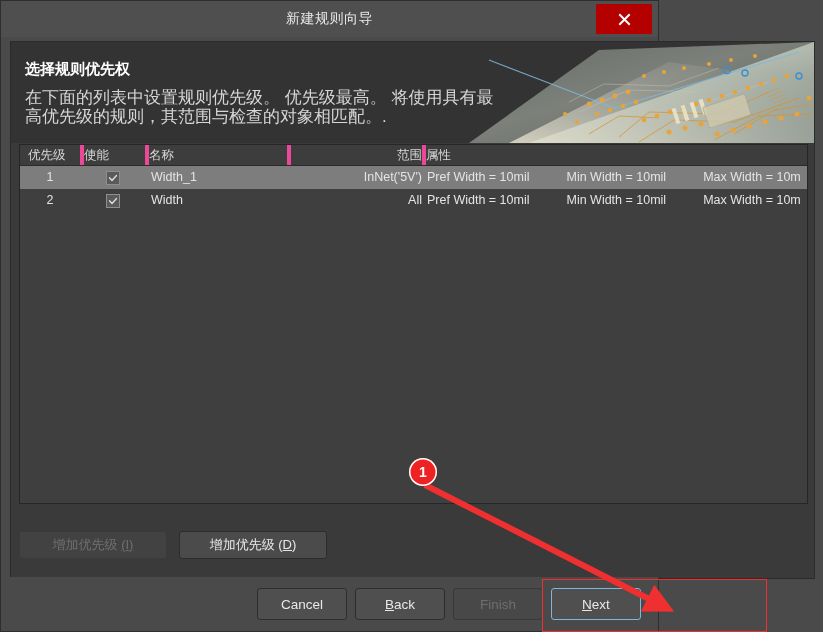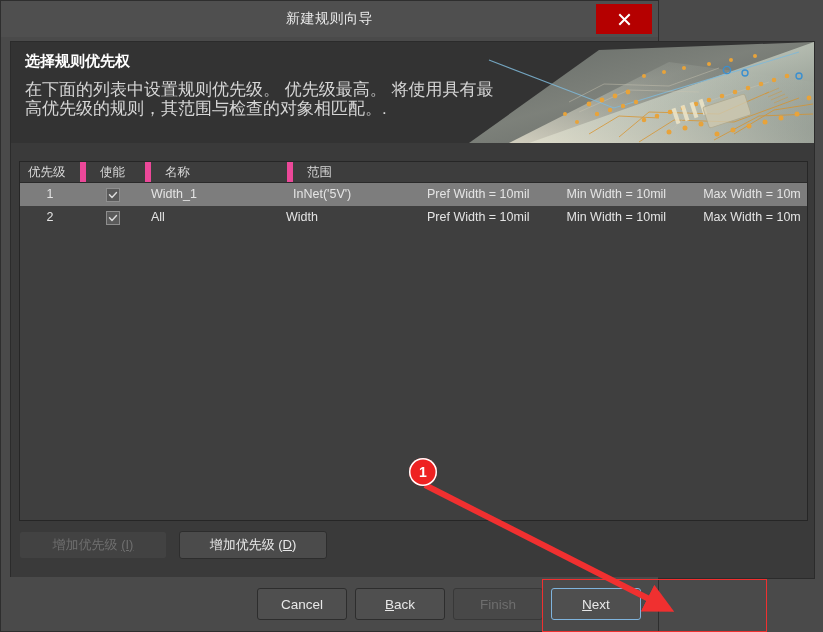--- a/index.html
+++ b/index.html
@@ -80,67 +80,68 @@
     left: 14px;
     top: 10px;
     z-index: 3;
     width: 470px;
   }
   .banner-title {
     font-size: 15px;
     font-weight: bold;
     color: #ffffff;
     margin-bottom: 9px;
+    margin-top: 8px;
   }
   .banner-desc {
     font-size: 17px;
     color: #d6d6d6;
     line-height: 19px;
   }
   .banner-img {
     position: absolute;
     right: 0;
     top: 0;
     width: 345px;
     height: 101px;
     z-index: 1;
   }
 
   
   .table-outer {
     position: absolute;
     left: 8px;
-    top: 119px;
+    top: 102px;
     width: 789px;
     height: 360px;
     background: #3f3f3f;
     border: 1px solid #262626;
     overflow: hidden;
   }
   .thead {
     display: flex;
     height: 21px;
     background: #3d3d3d;
     border-bottom: 1px solid #2a2a2a;
   }
   .th {
     font-size: 12.5px;
     color: #d8d8d8;
-    padding-left: 14px;
+    padding-left: 0;
     line-height: 21px;
-    border-left: 6px solid #ec4899;
+    border-left: 4px solid #ec4899;
     white-space: nowrap;
     overflow: hidden;
   }
   .th:first-child { border-left: none; padding-left: 8px; }
 
   .c-prio  { width: 60px; }
   .c-en    { width: 65px; }
   .c-name  { width: 142px; }
-  .c-scope { width: 135px; }
+  .c-scope { width: 135px; text-align: right; }
   .c-attr  { flex: 1; }
 
   .trow {
     display: flex;
     height: 23px;
     align-items: center;
     background: #3f3f3f;
   }
   .trow.selected { background: #7d7d7d; }
   .td {
@@ -381,20 +382,21 @@
           </g>
         </svg>
       </div>
 
       <div class="table-outer">
         <div class="thead">
           <div class="th c-prio">优先级</div>
           <div class="th c-en">使能</div>
           <div class="th c-name">名称</div>
           <div class="th c-scope">范围</div>
+          <div class="th c-attr">属性</div>
         </div>
 
         <div class="trow selected">
           <div class="td c-prio">1</div>
           <div class="td c-en">
             <span class="checkbox">
               <svg width="10" height="10" viewBox="0 0 10 10">
                 <path d="M1.5 4.8 L4 7.5 L8.5 2.5" stroke="#dcdcdc" stroke-width="1.4" fill="none" stroke-linecap="round" stroke-linejoin="round"></path>
               </svg>
             </span>
@@ -410,22 +412,22 @@
 
         <div class="trow">
           <div class="td c-prio">2</div>
           <div class="td c-en">
             <span class="checkbox">
               <svg width="10" height="10" viewBox="0 0 10 10">
                 <path d="M1.5 4.8 L4 7.5 L8.5 2.5" stroke="#dcdcdc" stroke-width="1.4" fill="none" stroke-linecap="round" stroke-linejoin="round"></path>
               </svg>
             </span>
           </div>
+          <div class="td c-name">Width</div>
           <div class="td c-scope">All</div>
-          <div class="td c-name">Width</div>
           <div class="td c-attr">
             <span>Pref Width = 10mil</span>
             <span>Min Width = 10mil</span>
             <span>Max Width = 10m</span>
           </div>
         </div>
       </div>
 
       <div class="prio-actions">
         <button class="pbtn disabled">

